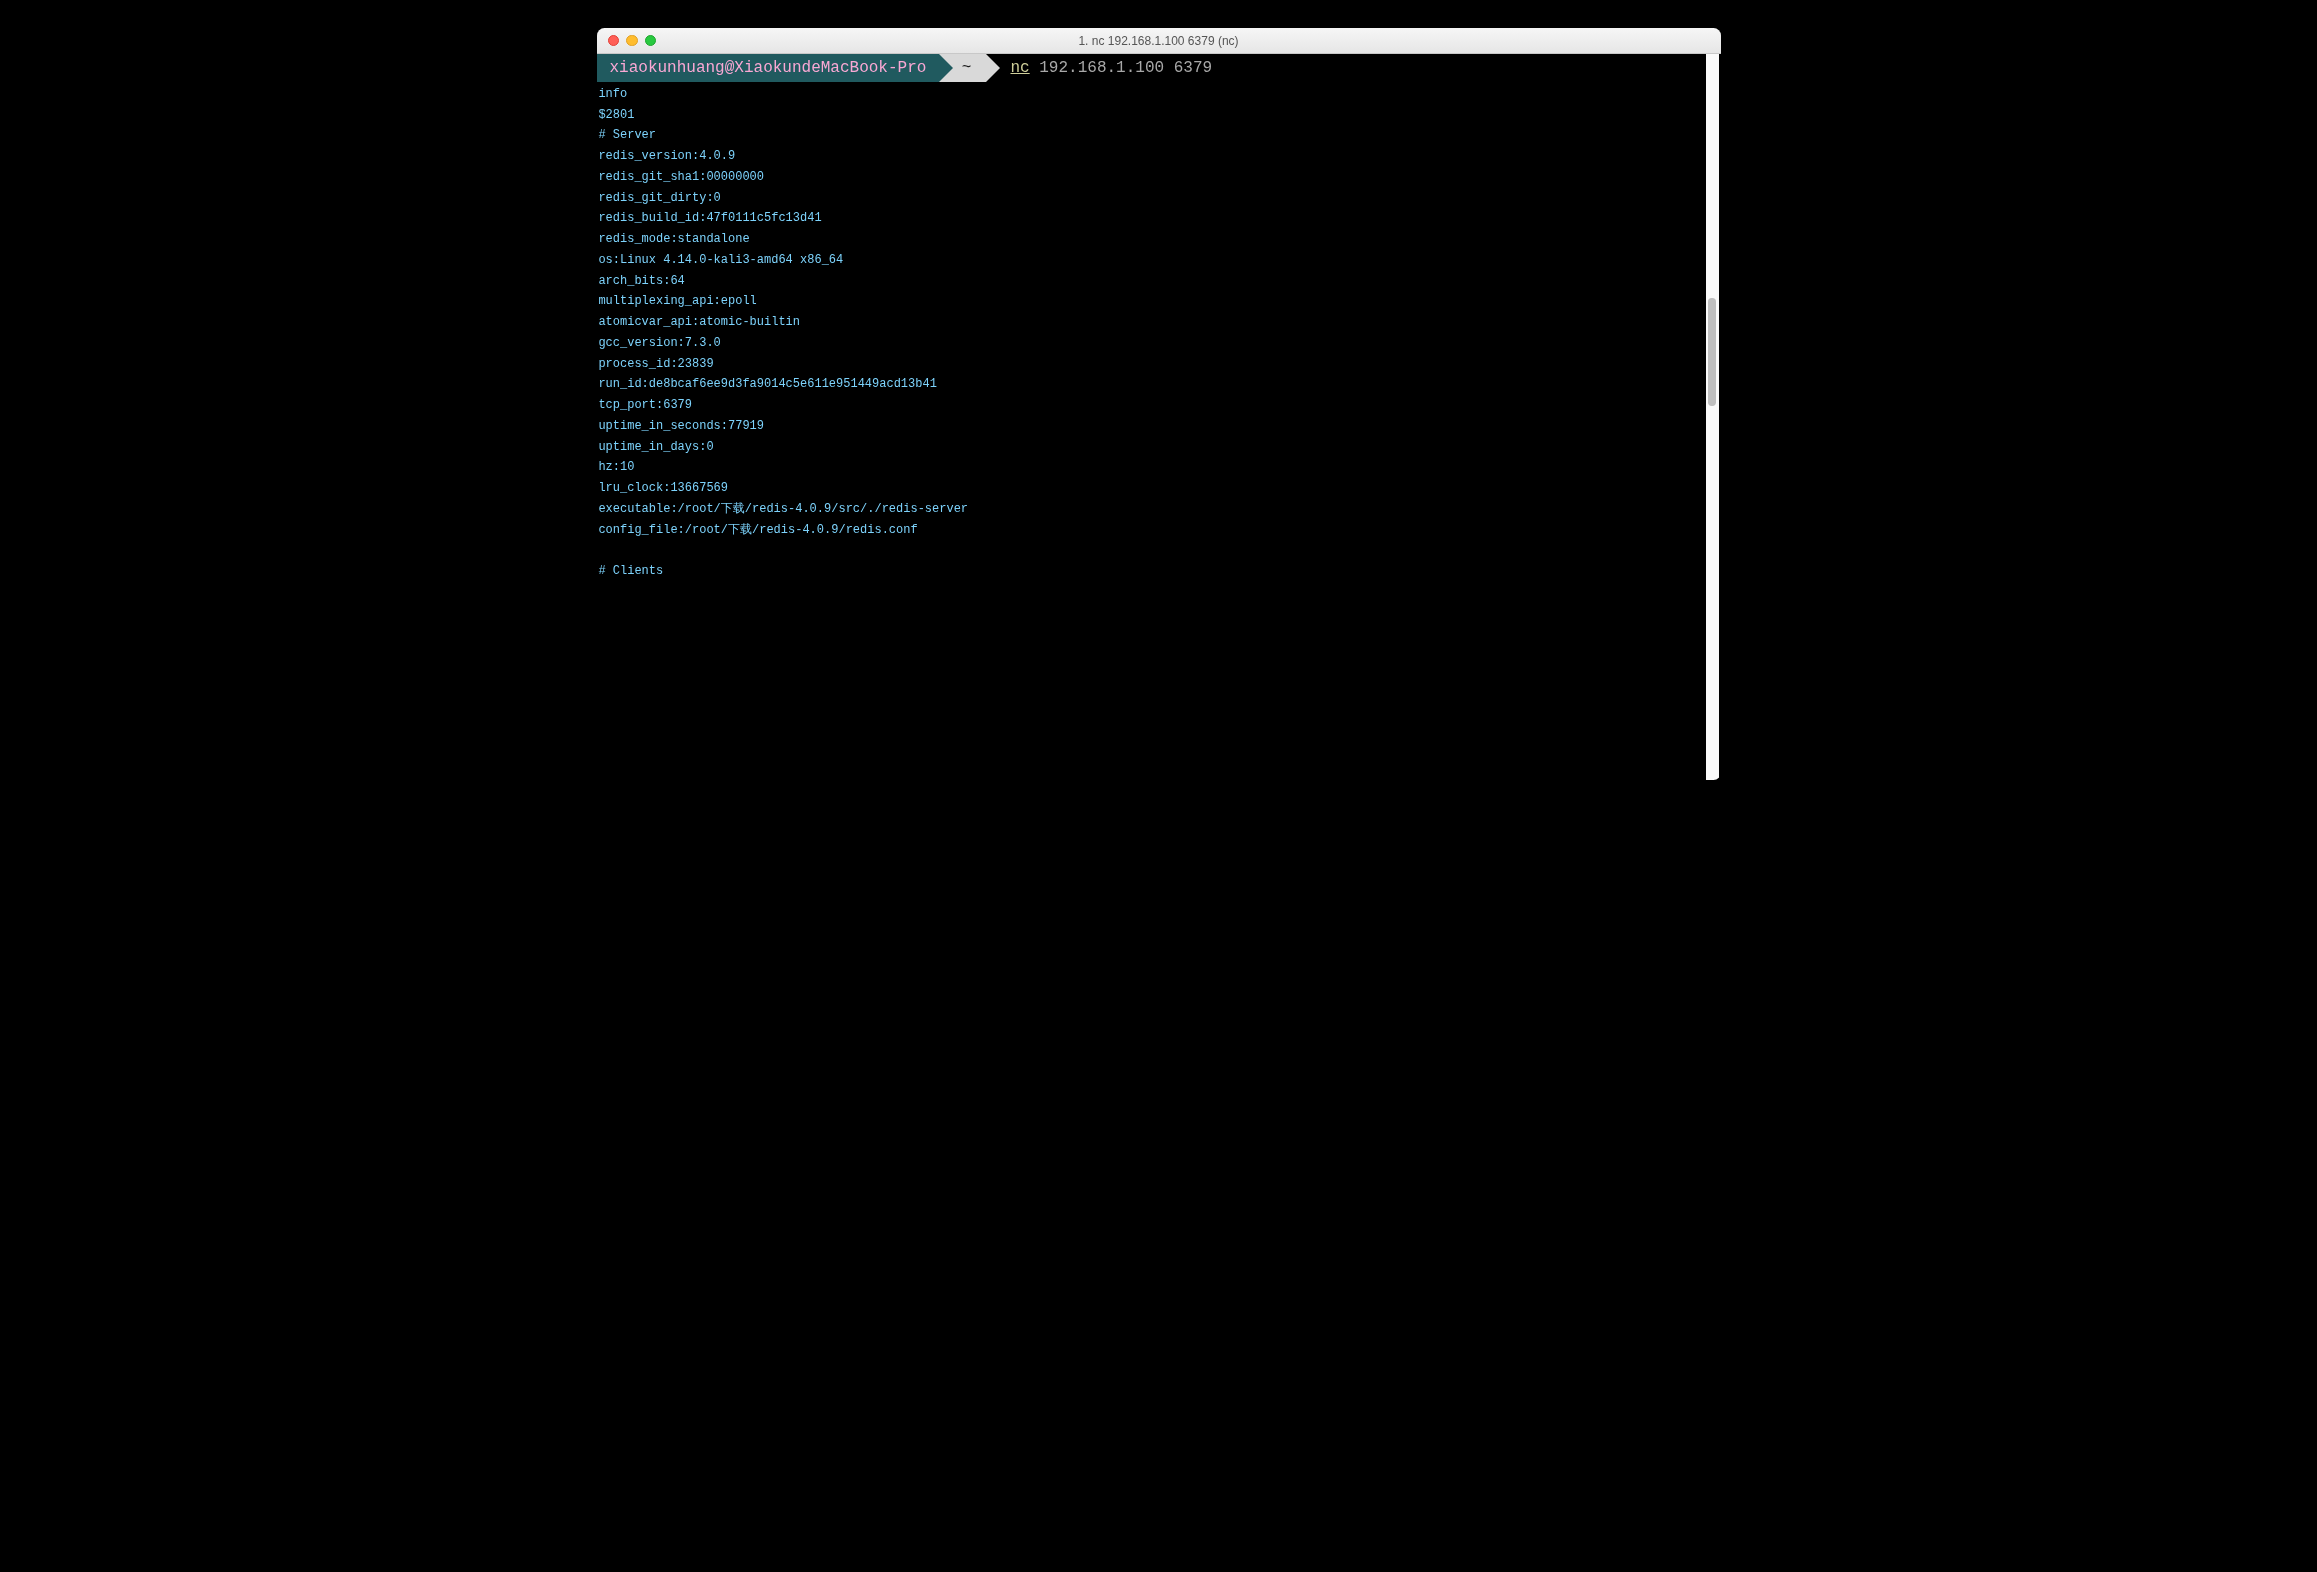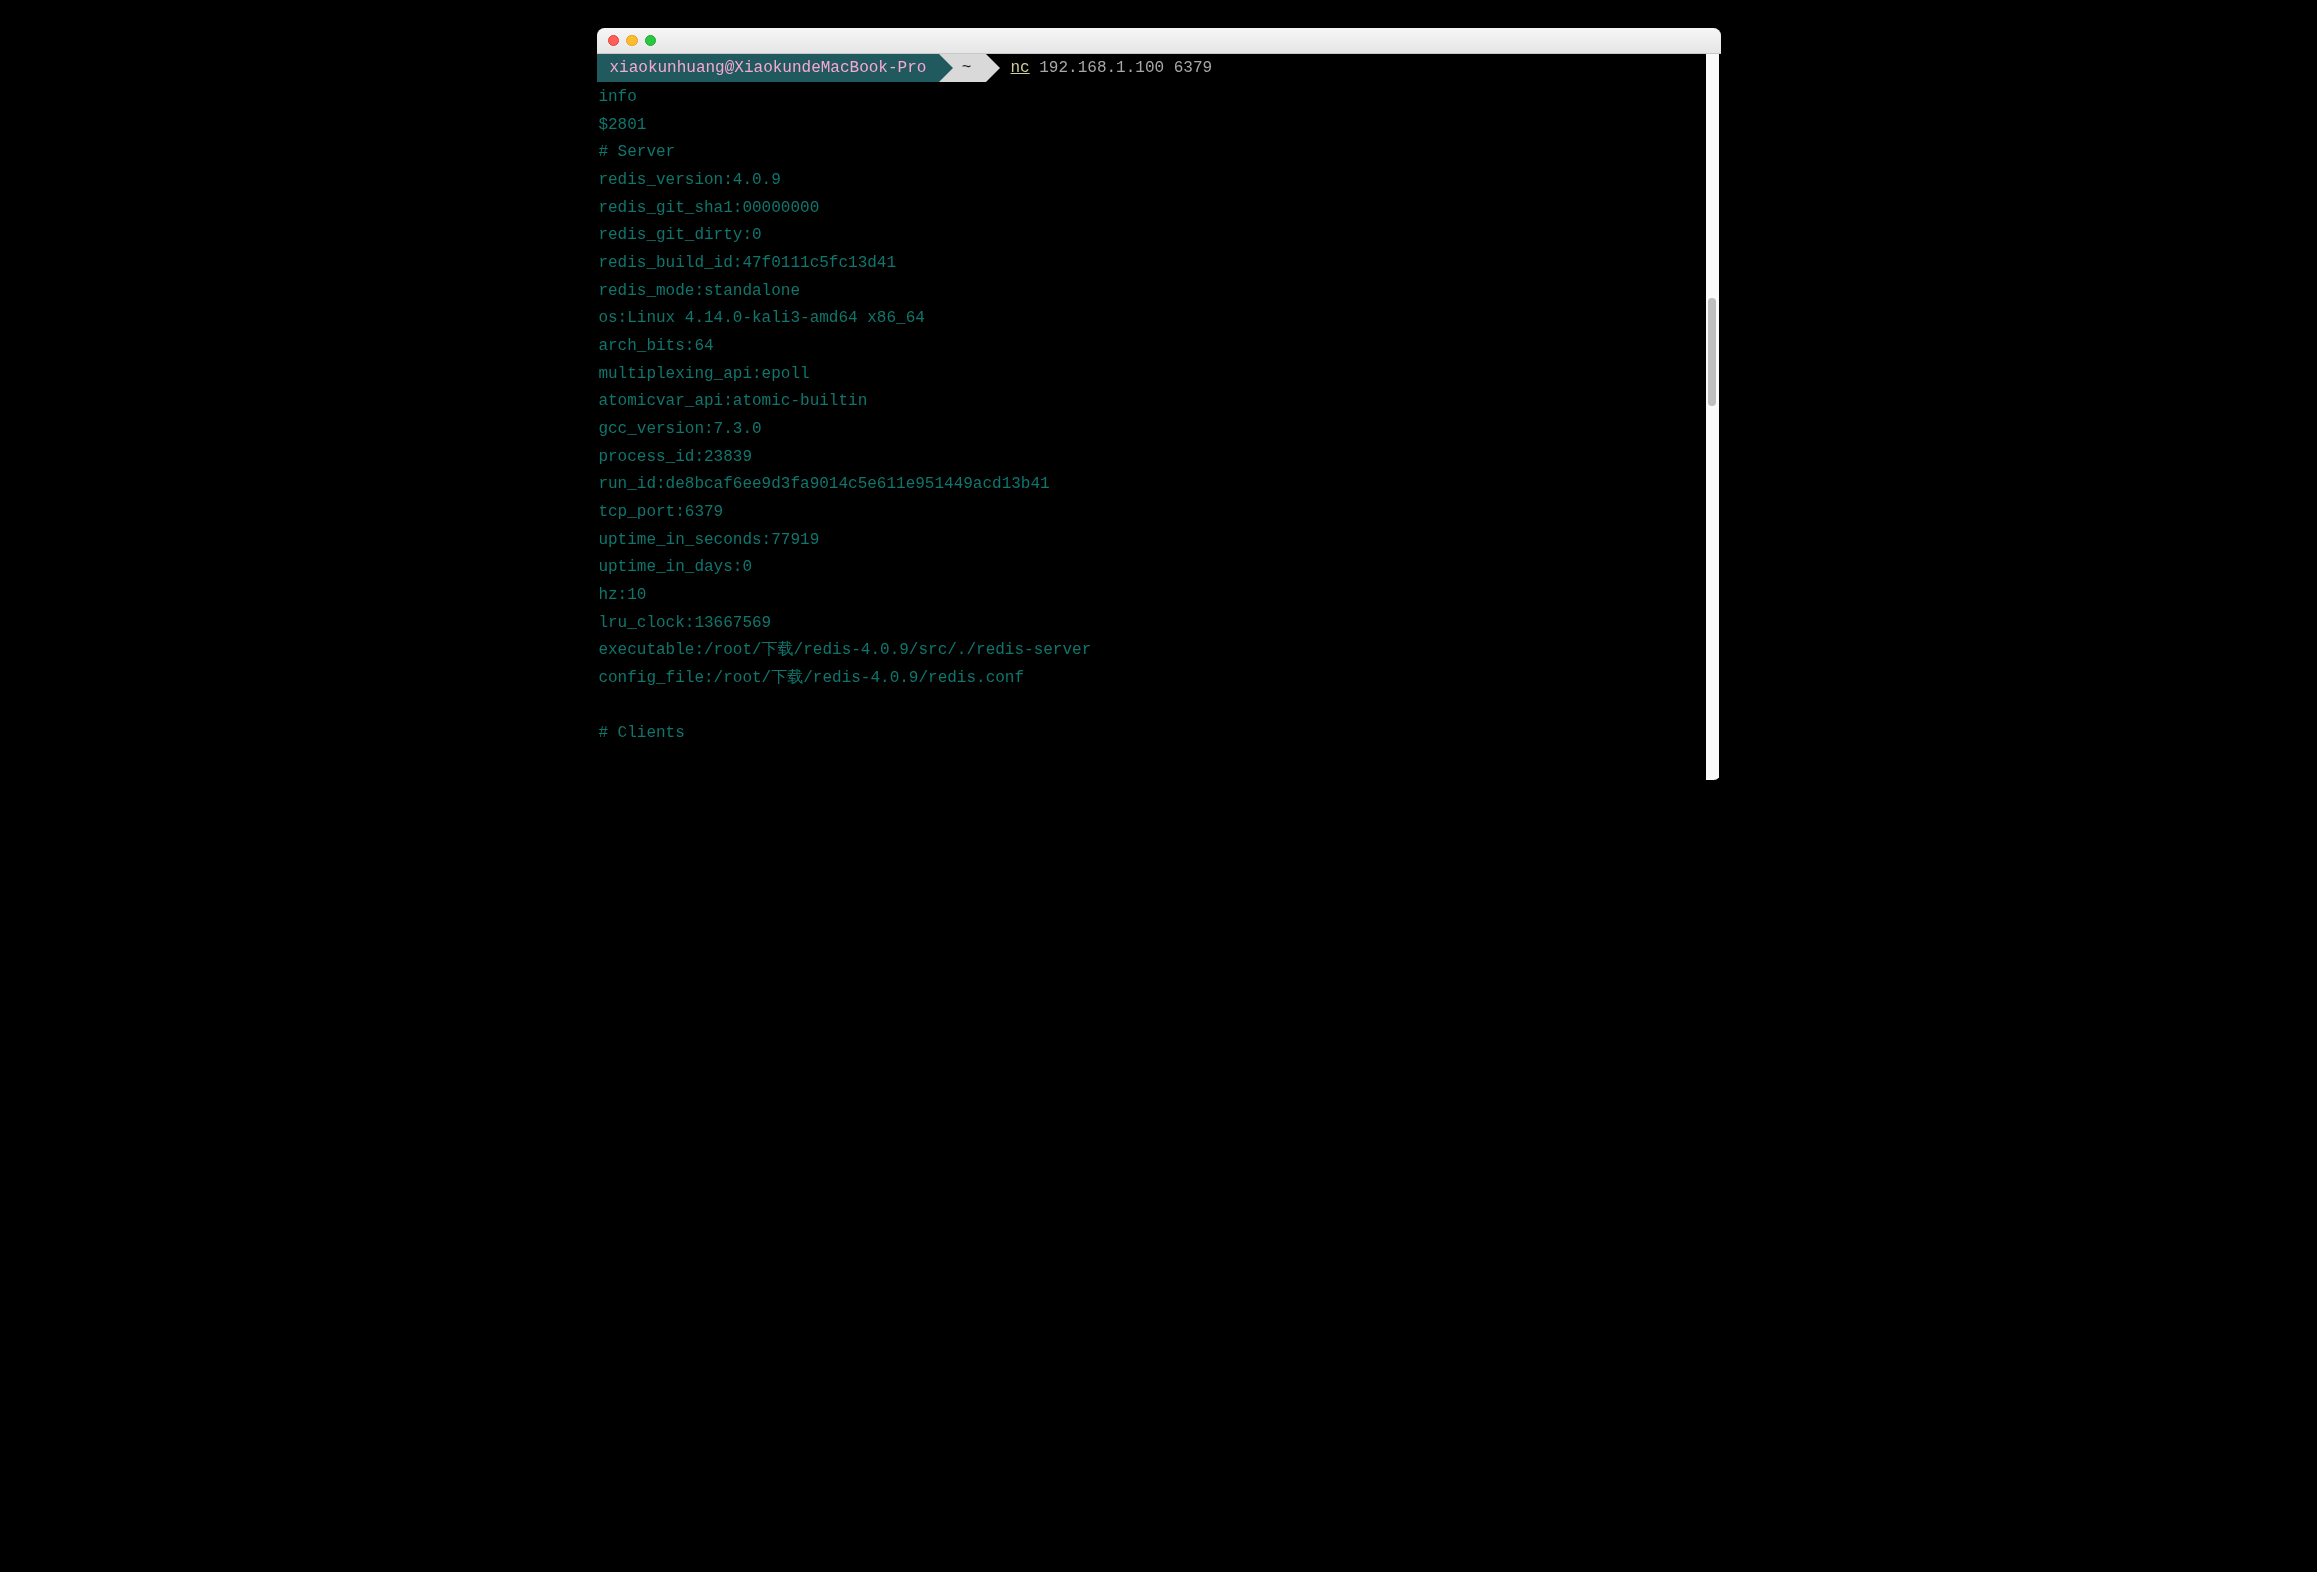--- a/index.html
+++ b/index.html
@@ -111,22 +111,22 @@
     }
     .prompt-cmd .cmd-name {
       color: #cfcf9a;
       text-decoration: underline;
     }
     .prompt-cmd .cmd-args {
       color: #a8a8a8;
       margin-left: 1ch;
     }
     .output {
-      color: #0f766e;
-      font-size: 16px;
+      color: #7dd3fc;
+      font-size: 12px;
       line-height: 1.73;
       padding: 1.9px 0 0 0;
       white-space: pre;
     }
     .output-line {
       display: block;
       padding-left: 1.9px;
     }
     .scrollbar {
       position: absolute;
@@ -149,20 +149,21 @@
 </head>
 <body>
 
 <div class="window">
   <div class="titlebar">
     <div class="traffic-lights">
       <div class="light red"></div>
       <div class="light yellow"></div>
       <div class="light green"></div>
     </div>
+    <div class="title">1. nc 192.168.1.100 6379 (nc)</div>
   </div>
 
   <div class="terminal">
     <div class="prompt-line">
       <div class="prompt-user">xiaokunhuang@XiaokundeMacBook-Pro</div>
       <div class="prompt-path">~</div>
       <div class="prompt-cmd">
         <span class="cmd-name">nc</span>
         <span class="cmd-args">192.168.1.100 6379</span>
       </div>

